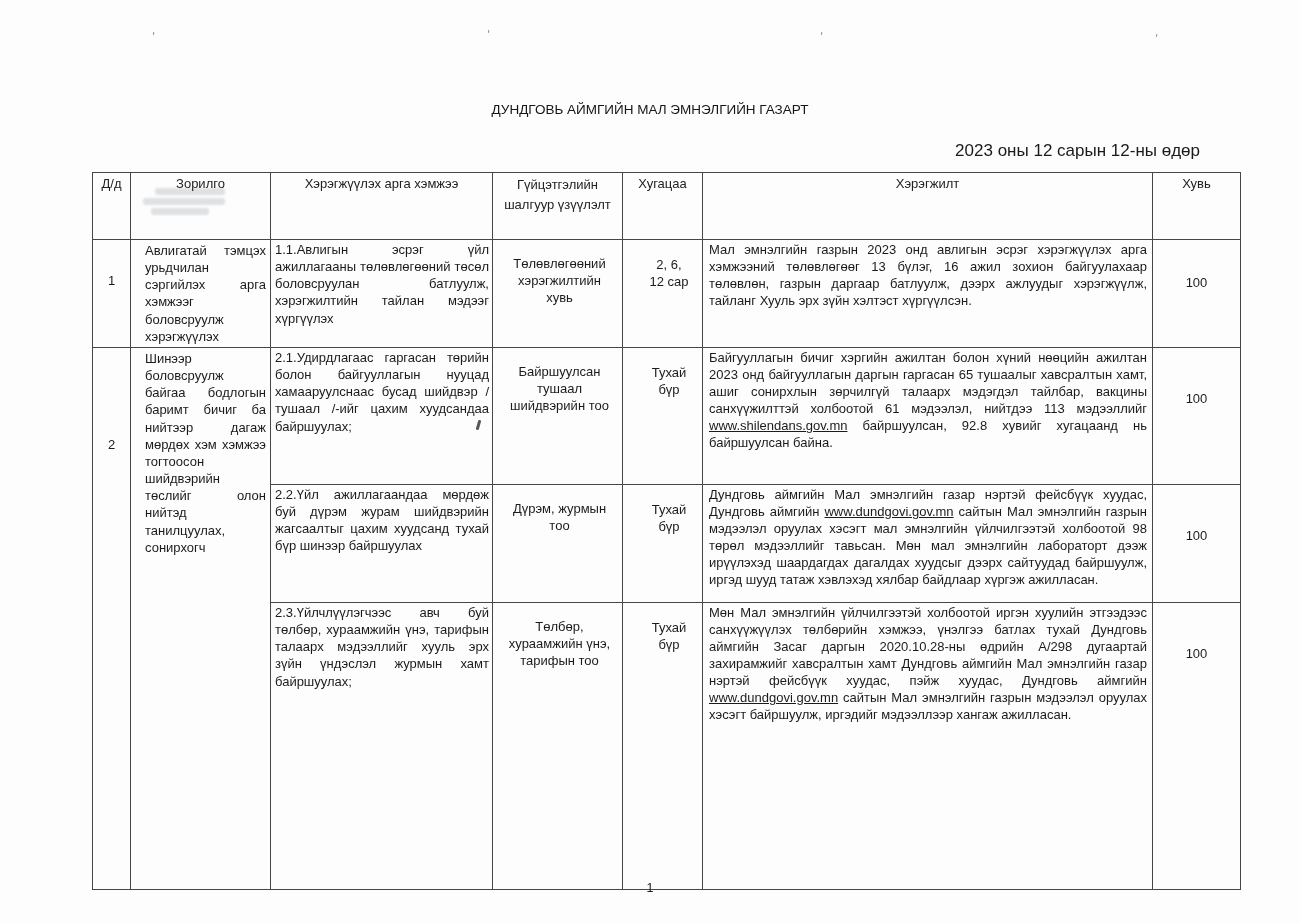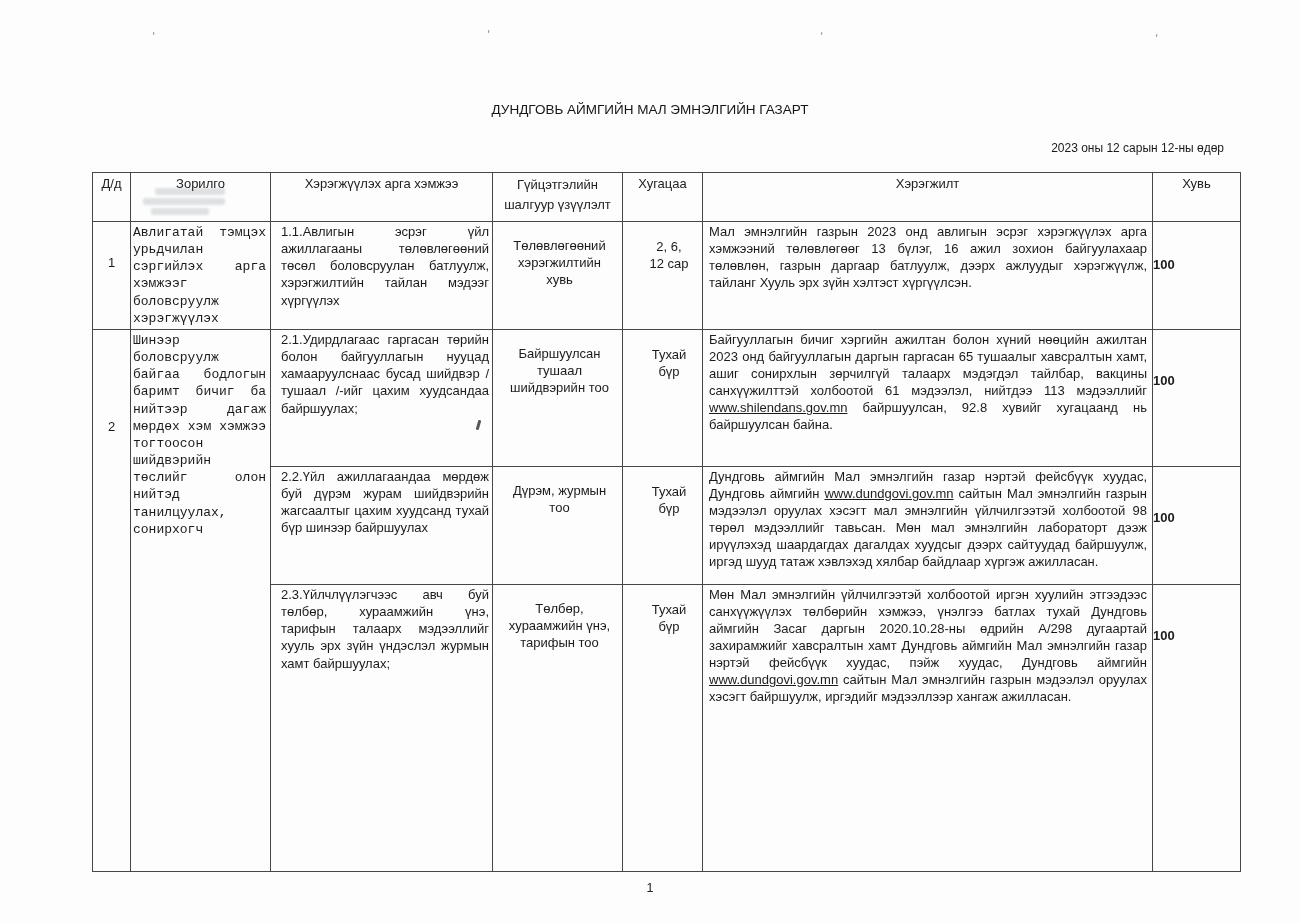--- a/index.html
+++ b/index.html
@@ -4,41 +4,41 @@
 <style>
   * { margin:0; padding:0; box-sizing:border-box; }
   html,body { background:#ffffff; }
   body { font-family:"Liberation Sans", sans-serif; }
   .scan-page {
     position:relative; width:1300px; height:923px;
     background:#fdfdfd; color:#1c1c1c; overflow:hidden;
   }
   .doc-title { position:absolute; top:101px; left:0; width:100%;
     text-align:center; font-size:13.5px; line-height:17px; color:#161616; }
-  .doc-date { position:absolute; top:141px; right:76px; font-size:12px; color:#1a1a1a; }
+  .doc-date { position:absolute; top:141px; right:100px; font-size:17px; color:#1a1a1a; }
 
   .tbl-wrap { position:absolute; left:92px; top:172px; }
   table.main {
     border-collapse:collapse; table-layout:fixed; width:1148px;
     font-size:13px; line-height:1.32; color:#1b1b1b;
   }
   table.main td { border:1.4px solid #474747; vertical-align:top; overflow:hidden; }
 
   td.hdr { text-align:center; vertical-align:middle; padding:2px 3px; color:#222; }
   td.hdr-criteria { vertical-align:top; line-height:1.55; }
 
   td.c-no { text-align:center; }
   td.c-no.r1 { padding-top:32px; }
   td.c-no.r2 { padding-top:88px; }
-  td.c-goal { padding:2px 4px 2px 2px; text-align:justify;font-family:Liberation Mono, monospace; }
-  td.c-measure { padding:1px 3px 1px 10px; text-align:justify;margin-left:24px; }
+  td.c-goal { padding:2px 4px 2px 14px; text-align:justify; }
+  td.c-measure { padding:1px 3px 1px 4px; text-align:justify;margin-left:24px; }
   td.c-criteria { text-align:center; padding:15px 8px 2px 12px; }
   td.c-period { text-align:center; padding:16px 13px 2px 26px; }
   td.c-impl { padding:1px 5px 1px 6px; text-align:justify; line-height:1.31;margin-top:28px; }
-  td.c-percent { text-align:left; padding-top:42px;font-weight:bold; }
+  td.c-percent { text-align:center; padding-top:42px; }
   td.c-percent.r1 { padding-top:34px; }
   .link { text-decoration:underline; }
 
   .page-num { position:absolute; top:881px; left:0; width:100%;
     text-align:center; font-size:12.5px; color:#222; }
 
   
   .scan-mark { position:absolute; font-size:11px; color:#6b6b6b;
     transform:rotate(8deg); }
   .smudge { position:absolute; left:143px; top:185px; width:92px; opacity:.30;
@@ -78,21 +78,21 @@
       <colgroup>
         <col style="width:38px">
           <col style="width:140px">
           <col style="width:222px">
         <col style="width:130px">
           <col style="width:80px">
           <col style="width:450px">
         <col style="width:88px">
       </colgroup>
       <tbody>
-          <tr style="height:49px">
+          <tr style="height:67px">
         <td class="hdr">Д/д</td>
         <td class="hdr">Зорилго</td>
         <td class="hdr">Хэрэгжүүлэх арга хэмжээ</td>
         <td class="hdr hdr-criteria">Гүйцэтгэлийн шалгуур үзүүлэлт</td>
         <td class="hdr">Хугацаа</td>
         <td class="hdr">Хэрэгжилт</td>
         <td class="hdr">Хувь</td>
       </tr>
 
       <tr style="height:98px">

